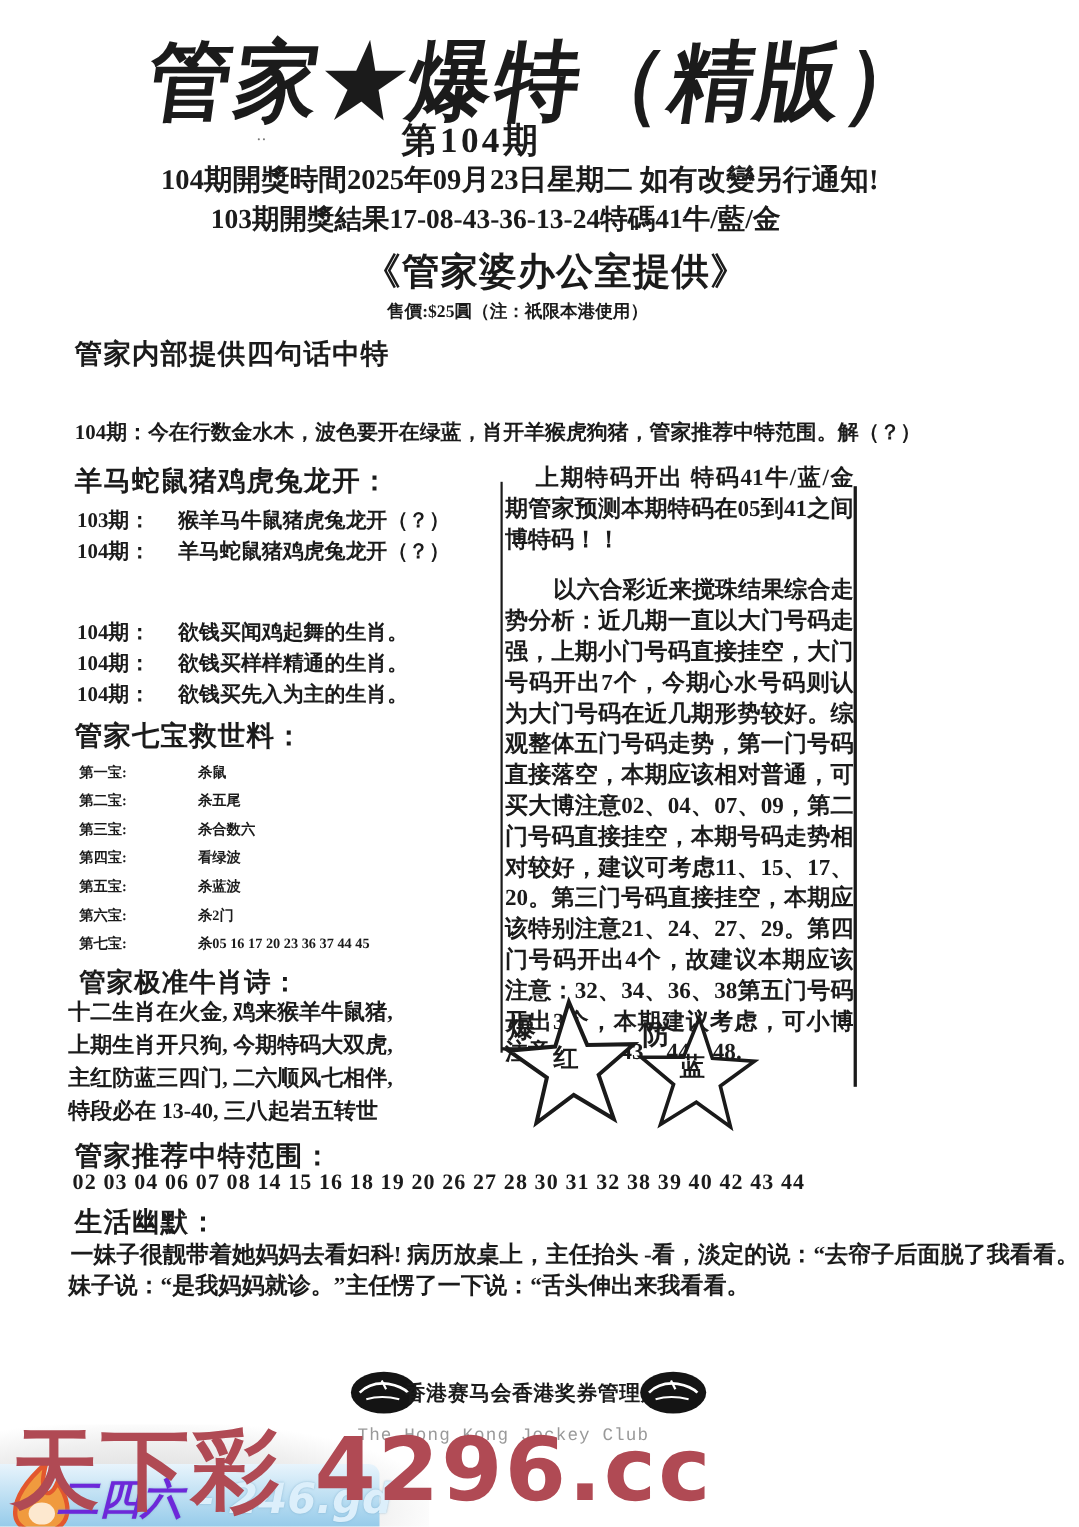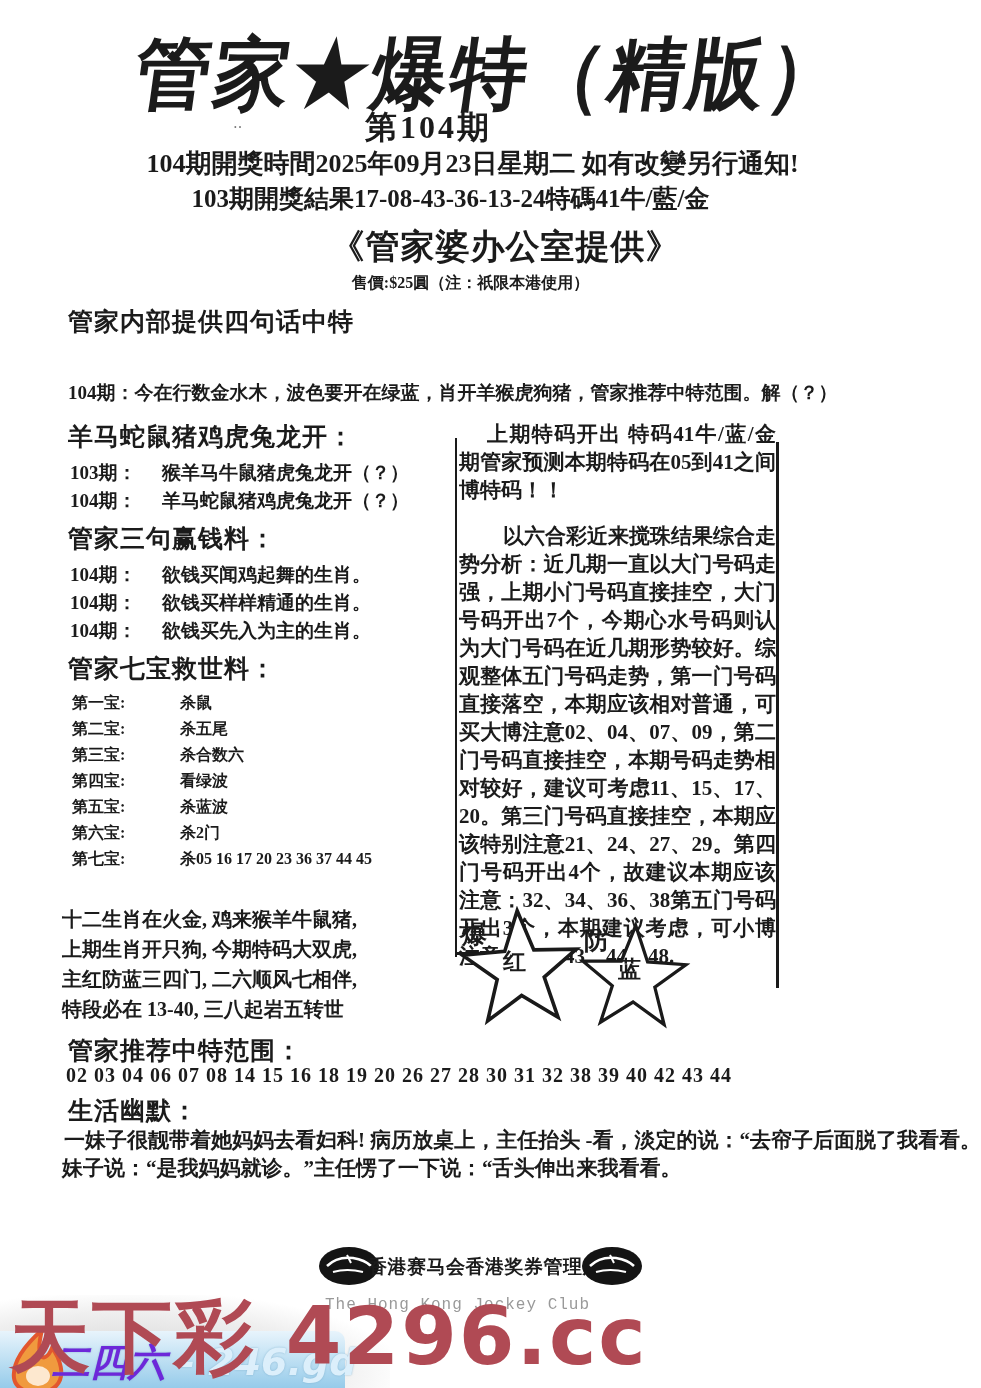--- a/index.html
+++ b/index.html
@@ -11,21 +11,21 @@
          font-family:"Liberation Serif",serif;}
   .issue{font-size:32px;font-weight:700;letter-spacing:3px;}
   .boldline{font-weight:700;}
   .office{font-size:34px;font-weight:800;letter-spacing:1px;}
   .price{font-size:16px;font-weight:700;}
   .h-sec{font-size:25px;font-weight:800;font-family:"Liberation Sans","DejaVu Sans",sans-serif;
          letter-spacing:1px;}
   .bodyline{font-size:19px;font-weight:700;}
   .pairline{display:flex;font-size:19px;font-weight:700;}
   .pairline .lbl{width:92px;}
-  .treasure{display:flex;font-size:16px;font-weight:700;}
+  .treasure{display:flex;font-size:13px;font-weight:700;}
   .treasure .lbl{width:108px;}
   .poemline{font-size:20px;font-weight:700;}
   .vline{position:absolute;background:#1a1a1a;}
   .analysis{position:absolute;left:459px;top:420px;width:317px;white-space:normal;
             font-size:21px;line-height:28px;font-weight:700;text-align:justify;}
   .analysis p{margin:0;}
   .analysis .p1{text-indent:28px;margin-bottom:18px;}
   .analysis .p2{text-indent:44px;}
   .starlabel{font-size:25px;font-weight:800;}
   .starinner{font-size:23px;font-weight:800;}
@@ -67,21 +67,20 @@
   <div class="abs h-sec" style="left:68px;top:420px;">羊马蛇鼠猪鸡虎兔龙开：</div>
   <div class="abs pairline" style="left:70px;top:460px;">
     <span class="lbl">103期：</span>
     <span>猴羊马牛鼠猪虎兔龙开（？）</span>
   </div>
   <div class="abs pairline" style="left:70px;top:488px;">
     <span class="lbl">104期：</span>
     <span>羊马蛇鼠猪鸡虎兔龙开（？）</span>
   </div>
 
-  <div class="abs h-sec" style="left:68px;top:522px;">管家三句赢钱料：</div>
   <div class="abs pairline" style="left:70px;top:562px;">
     <span class="lbl">104期：</span>
     <span>欲钱买闻鸡起舞的生肖。</span>
   </div>
   <div class="abs pairline" style="left:70px;top:590px;">
     <span class="lbl">104期：</span>
     <span>欲钱买样样精通的生肖。</span>
   </div>
   <div class="abs pairline" style="left:70px;top:618px;">
     <span class="lbl">104期：</span>
@@ -111,20 +110,21 @@
   </div>
   <div class="abs treasure" style="left:72px;top:823px;">
     <span class="lbl">第六宝:</span>
     <span>杀2门</span>
   </div>
   <div class="abs treasure" style="left:72px;top:849px;">
     <span class="lbl">第七宝:</span>
     <span>杀05 16 17 20 23 36 37 44 45</span>
   </div>
 
+  <div class="abs h-sec" style="left:72px;top:877px;font-size:24px;">管家极准牛肖诗：</div>
   <div class="abs poemline" style="left:62px;top:906px;">十二生肖在火金, 鸡来猴羊牛鼠猪,</div>
   <div class="abs poemline" style="left:62px;top:936px;">上期生肖开只狗, 今期特码大双虎,</div>
   <div class="abs poemline" style="left:62px;top:966px;">主红防蓝三四门, 二六顺风七相伴,</div>
   <div class="abs poemline" style="left:62px;top:996px;">特段必在 13-40, 三八起岩五转世</div>
 
   <div class="vline" style="left:455px;top:438px;width:2px;height:519px;"></div>
   <div class="vline" style="left:776px;top:442px;width:3px;height:546px;"></div>
   <div class="analysis">
     <p class="p1">上期特码开出 特码41牛/蓝/金期管家预测本期特码在05到41之间博特码！！</p>
     <p class="p2">以六合彩近来搅珠结果综合走势分析：近几期一直以大门号码走强，上期小门号码直接挂空，大门号码开出7个，今期心水号码则认为大门号码在近几期形势较好。综观整体五门号码走势，第一门号码直接落空，本期应该相对普通，可买大博注意02、04、07、09，第二门号码直接挂空，本期号码走势相对较好，建议可考虑11、15、17、20。第三门号码直接挂空，本期应该特别注意21、24、27、29。第四门号码开出4个，故建议本期应该注意：32、34、36、38第五门号码开出3个，本期建议考虑，可小博注意：42、43、44、48.</p>

